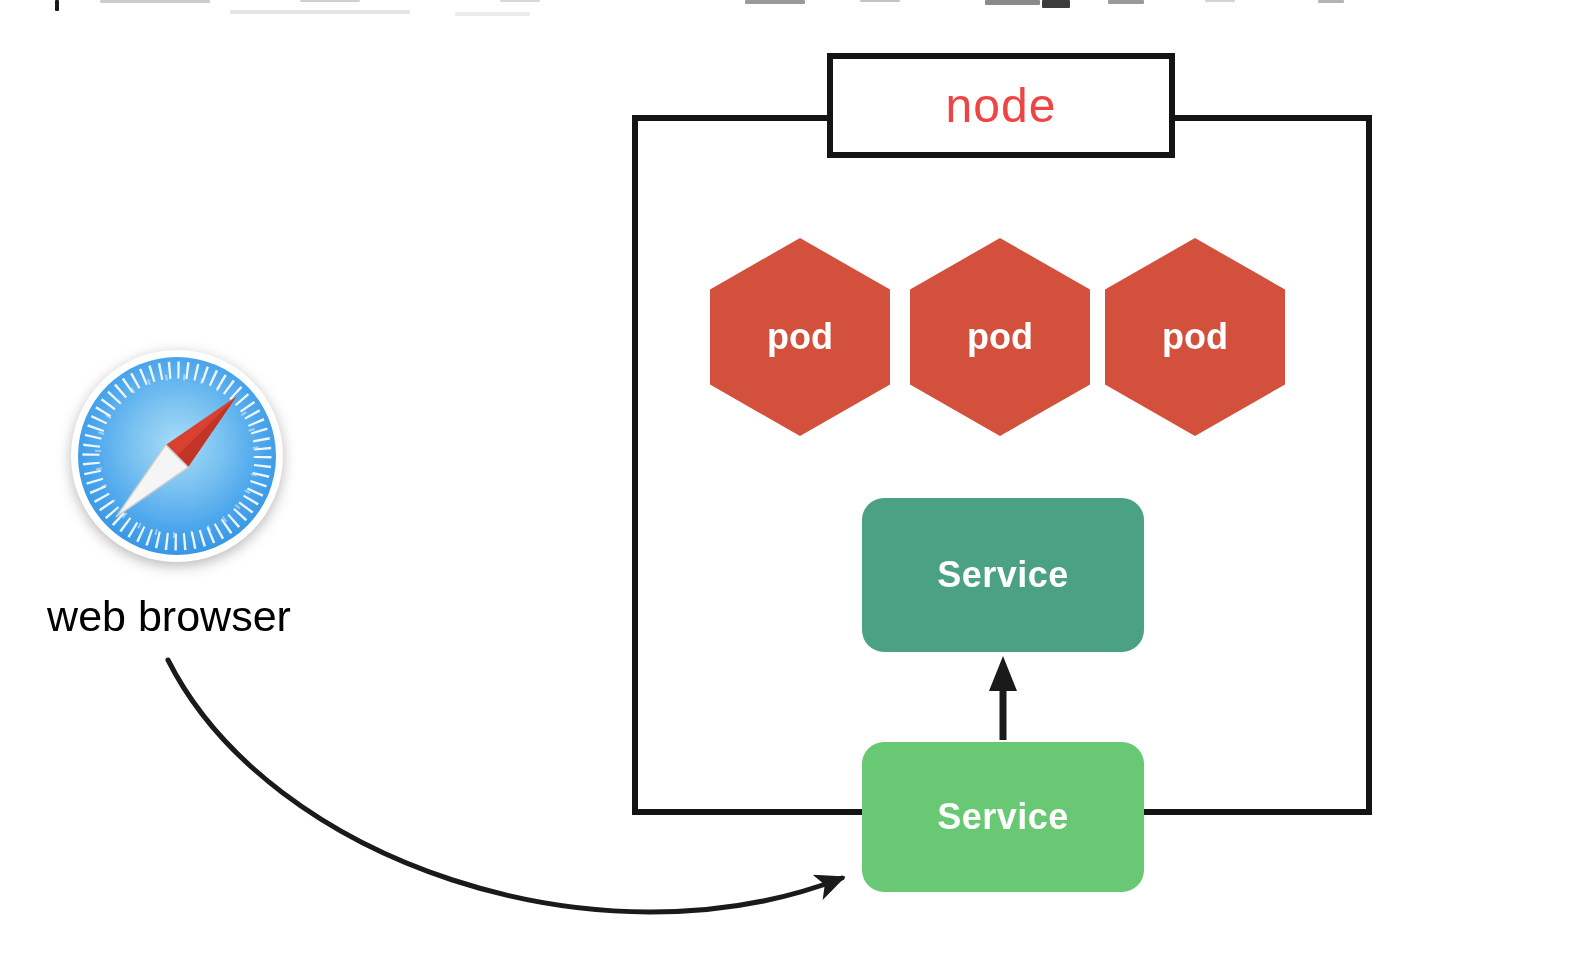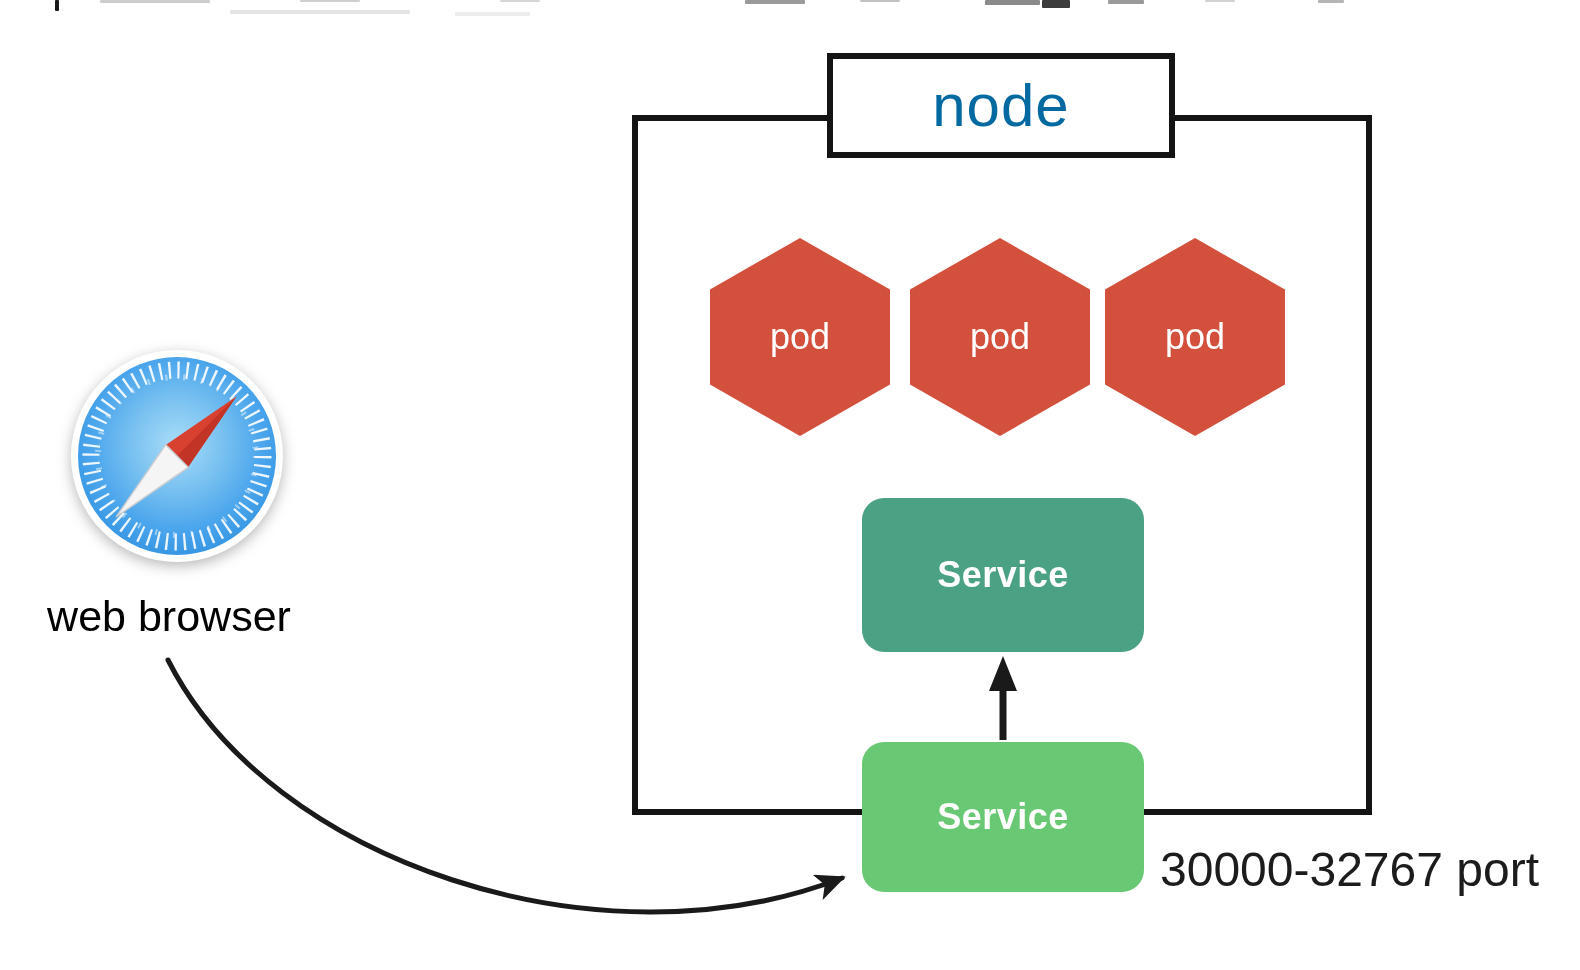--- a/index.html
+++ b/index.html
@@ -31,37 +31,37 @@
     position: absolute;
     left: 827px; top: 53px;
     width: 348px; height: 105px;
     border: 6px solid #141414;
     box-sizing: border-box;
     background: #ffffff;
     display: flex; align-items: center; justify-content: center;
     z-index: 3;
   }
   .node-label-box span {
-    font-size: 60px; color: #0369a1; font-weight: 500; letter-spacing: 1px;
+    font-size: 48px; color: #ef4444; font-weight: 500; letter-spacing: 1px;
   }
 
   
   .hex {
     position: absolute;
     top: 238px;
     width: 180px; height: 198px;
     background: #d2503c;
     clip-path: polygon(50% 0%, 100% 26%, 100% 74%, 50% 100%, 0% 74%, 0% 26%);
     display: flex; align-items: center; justify-content: center;
     z-index: 2;
   }
   .hex1 { left: 710px; }
   .hex2 { left: 910px; }
   .hex3 { left: 1105px; }
-  .hex span { color: #ffffff; font-weight: normal; font-size: 36px; }
+  .hex span { color: #ffffff; font-weight: bold; font-size: 36px; }
 
   
   .svc {
     position: absolute;
     left: 862px;
     width: 282px;
     border-radius: 22px;
     display: flex; flex-direction: column;
     align-items: center; justify-content: center;
     gap: 16px;
@@ -148,21 +148,20 @@
   </div>
 
   <div class="svc svc-clusterip">
     <span>Service</span>
   </div>
 
   <div class="svc svc-nodeport">
     <span>Service</span>
   </div>
 
-  <div class="port-label">30000-32767 port</div>
 
   <svg class="safari-svg" viewBox="0 0 220 220" aria-hidden="true">
     <defs>
       <radialGradient id="safariBlue" cx="50%" cy="44%" r="62%">
         <stop offset="0%" stop-color="#a9dcf8"></stop>
         <stop offset="35%" stop-color="#7cc3f1"></stop>
         <stop offset="70%" stop-color="#4aa5ec"></stop>
         <stop offset="100%" stop-color="#2f90e0"></stop>
       </radialGradient>
     </defs>

